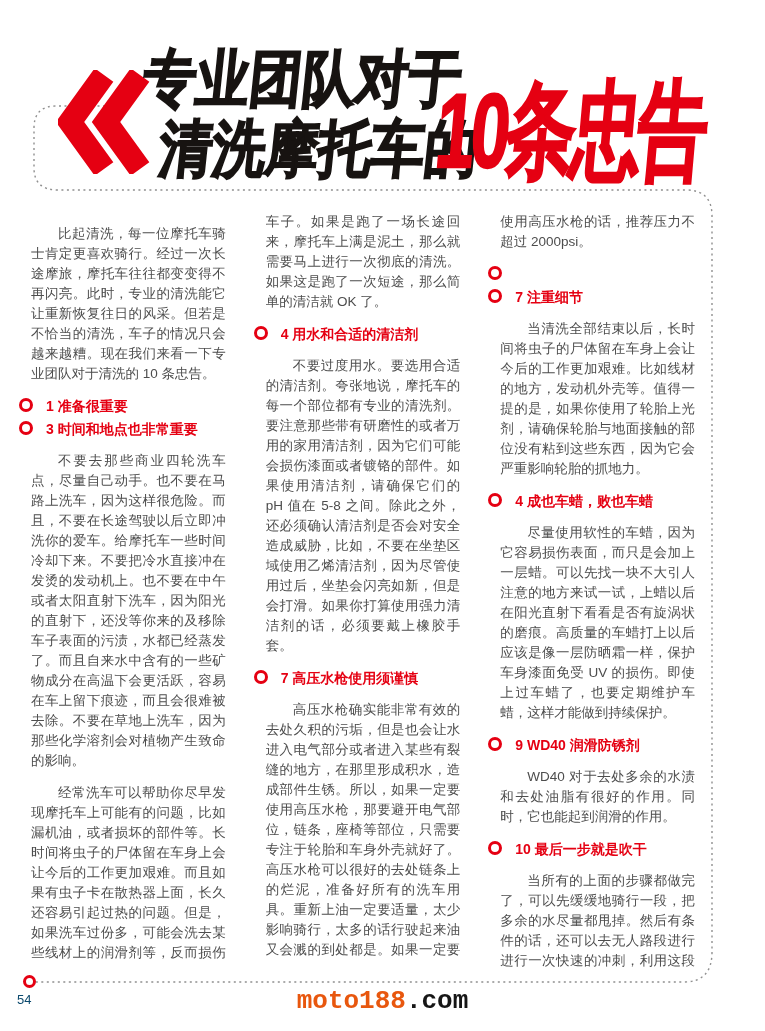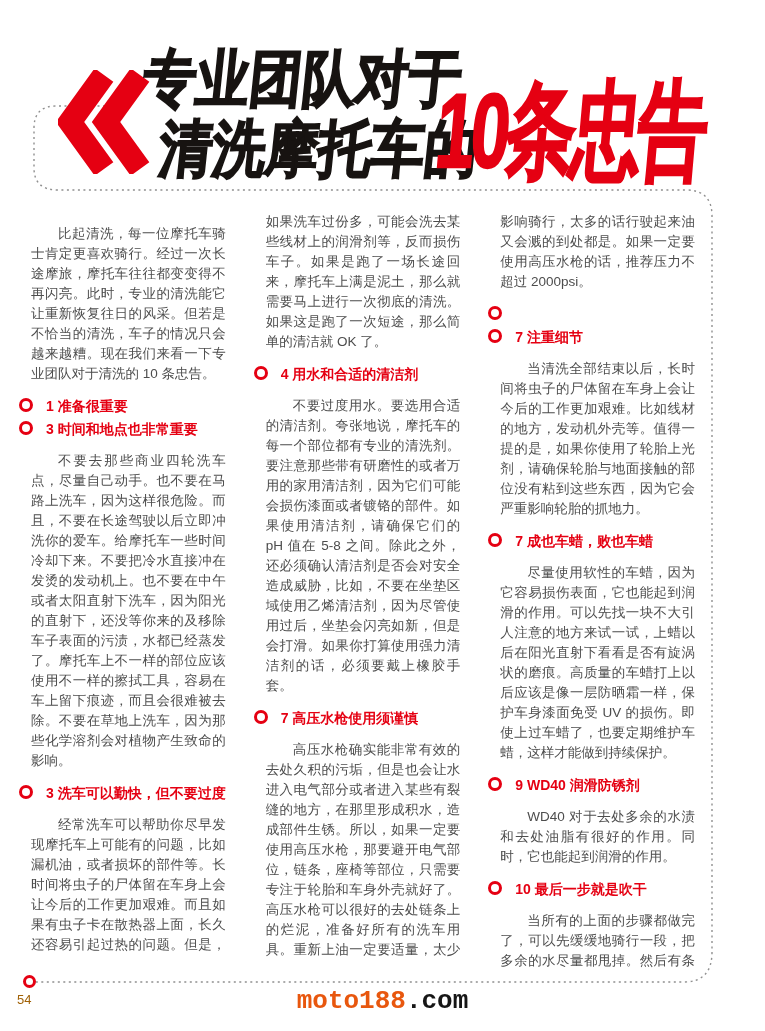--- a/index.html
+++ b/index.html
@@ -37,21 +37,21 @@
   }
   .ring{
     display:inline-block;width:8px;height:8px;border:3px solid #e50012;border-radius:50%;
     margin-right:13px;vertical-align:-1px;background:#fff;
   }
   
   .corner-ring{
     position:absolute;left:23px;top:975px;width:7px;height:7px;border:3px solid #e50012;
     border-radius:50%;background:#fff;z-index:3;
   }
-  .page-num{position:absolute;left:17px;top:992px;font-size:13px;color:#a16207;z-index:2;}
+  .page-num{position:absolute;left:17px;top:992px;font-size:13px;color:#0c4a6e;z-index:2;}
   .site{
     position:absolute;left:0;top:986px;width:765px;text-align:center;
     font-size:26px;font-weight:bold;letter-spacing:0px;z-index:2;
     font-family:"Liberation Mono","DejaVu Sans Mono",monospace;
   }
   .site .brand{color:#e8570e;}
   .site .tld{color:#161616;}
 </style>
 </head>
 <body>
@@ -70,32 +70,31 @@
     </svg>
     <div class="title-black t-line1">专业团队对于</div>
     <div class="title-black t-line2">清洗摩托车的</div>
     <div class="title-red">10条忠告</div>
   </div>
 
   <div class="cols" id="article-columns">
     <p>比起清洗，每一位摩托车骑士肯定更喜欢骑行。经过一次长途摩旅，摩托车往往都变变得不再闪亮。此时，专业的清洗能它让重新恢复往日的风采。但若是不恰当的清洗，车子的情况只会越来越糟。现在我们来看一下专业团队对于清洗的 10 条忠告。</p>
   <div class="sec-head"><span class="ring"></span><span>1 准备很重要</span></div>
       <div class="sec-head"><span class="ring"></span><span>3 时间和地点也非常重要</span></div>
-      <p>不要去那些商业四轮洗车点，尽量自己动手。也不要在马路上洗车，因为这样很危险。而且，不要在长途驾驶以后立即冲洗你的爱车。给摩托车一些时间冷却下来。不要把冷水直接冲在发烫的发动机上。也不要在中午或者太阳直射下洗车，因为阳光的直射下，还没等你来的及移除车子表面的污渍，水都已经蒸发了。摩托车上不一样的部位应该使用不一样的擦拭工具，容易在车上留下痕迹，而且会很难被去除。不要在草地上洗车，因为那些化学溶剂会对植物产生致命的影响。</p>
-      <div class="sec-head"><span class="ring"></span><span>3 洗车可以勤快，但不要过度</span></div>
+      <p>不要去那些商业四轮洗车点，尽量自己动手。也不要在马路上洗车，因为这样很危险。而且，不要在长途驾驶以后立即冲洗你的爱车。给摩托车一些时间冷却下来。不要把冷水直接冲在发烫的发动机上。也不要在中午或者太阳直射下洗车，因为阳光的直射下，还没等你来的及移除车子表面的污渍，水都已经蒸发了。而且自来水中含有的一些矿物成分在高温下会更活跃，容易在车上留下痕迹，而且会很难被去除。不要在草地上洗车，因为那些化学溶剂会对植物产生致命的影响。</p>
       <p>经常洗车可以帮助你尽早发现摩托车上可能有的问题，比如漏机油，或者损坏的部件等。长时间将虫子的尸体留在车身上会让今后的工作更加艰难。而且如果有虫子卡在散热器上面，长久还容易引起过热的问题。但是，如果洗车过份多，可能会洗去某些线材上的润滑剂等，反而损伤车子。如果是跑了一场长途回来，摩托车上满是泥土，那么就需要马上进行一次彻底的清洗。如果这是跑了一次短途，那么简单的清洁就 OK 了。</p>
       <div class="sec-head"><span class="ring"></span><span>4 用水和合适的清洁剂</span></div>
       <p>不要过度用水。要选用合适的清洁剂。夸张地说，摩托车的每一个部位都有专业的清洗剂。要注意那些带有研磨性的或者万用的家用清洁剂，因为它们可能会损伤漆面或者镀铬的部件。如果使用清洁剂，请确保它们的 pH 值在 5-8 之间。除此之外，还必须确认清洁剂是否会对安全造成威胁，比如，不要在坐垫区域使用乙烯清洁剂，因为尽管使用过后，坐垫会闪亮如新，但是会打滑。如果你打算使用强力清洁剂的话，必须要戴上橡胶手套。</p>
       <div class="sec-head"><span class="ring"></span><span>7 高压水枪使用须谨慎</span></div>
       <p>高压水枪确实能非常有效的去处久积的污垢，但是也会让水进入电气部分或者进入某些有裂缝的地方，在那里形成积水，造成部件生锈。所以，如果一定要使用高压水枪，那要避开电气部位，链条，座椅等部位，只需要专注于轮胎和车身外壳就好了。高压水枪可以很好的去处链条上的烂泥，准备好所有的洗车用具。重新上油一定要适量，太少影响骑行，太多的话行驶起来油又会溅的到处都是。如果一定要使用高压水枪的话，推荐压力不超过 2000psi。</p>
       <div class="sec-head"><span class="ring"></span></div>
       <div class="sec-head"><span class="ring"></span><span>7 注重细节</span></div>
       <p>当清洗全部结束以后，长时间将虫子的尸体留在车身上会让今后的工作更加艰难。比如线材的地方，发动机外壳等。值得一提的是，如果你使用了轮胎上光剂，请确保轮胎与地面接触的部位没有粘到这些东西，因为它会严重影响轮胎的抓地力。</p>
-      <div class="sec-head"><span class="ring"></span><span>7 成也车蜡，败也车蜡</span></div>
-      <p>尽量使用软性的车蜡，因为它容易损伤表面，它也能起到润滑的作用。可以先找一块不大引人注意的地方来试一试，上蜡以后在阳光直射下看看是否有旋涡状的磨痕。高质量的车蜡打上以后应该是像一层防晒霜一样，保护车身漆面免受 UV 的损伤。即使上过车蜡了，也要定期维护车蜡，这样才能做到持续保护。</p>
+      <div class="sec-head"><span class="ring"></span><span>4 成也车蜡，败也车蜡</span></div>
+      <p>尽量使用软性的车蜡，因为它容易损伤表面，而只是会加上一层蜡。可以先找一块不大引人注意的地方来试一试，上蜡以后在阳光直射下看看是否有旋涡状的磨痕。高质量的车蜡打上以后应该是像一层防晒霜一样，保护车身漆面免受 UV 的损伤。即使上过车蜡了，也要定期维护车蜡，这样才能做到持续保护。</p>
       <div class="sec-head"><span class="ring"></span><span>9 WD40 润滑防锈剂</span></div>
       <p>WD40 对于去处多余的水渍和去处油脂有很好的作用。同时，它也能起到润滑的作用。</p>
       <div class="sec-head"><span class="ring"></span><span>10 最后一步就是吹干</span></div>
       <p>当所有的上面的步骤都做完了，可以先缓缓地骑行一段，把多余的水尽量都甩掉。然后有条件的话，还可以去无人路段进行进行一次快速的冲刺，利用这段冲刺，把藏在深处的积水也吹走。当然，你也完全可以用大型风扇来完成这一步。</p>
     </div>
 
   <div class="corner-ring"></div>
   <div class="page-num">54</div>
   <div class="site">
     <span class="brand">moto188</span><span class="tld">.com</span>

